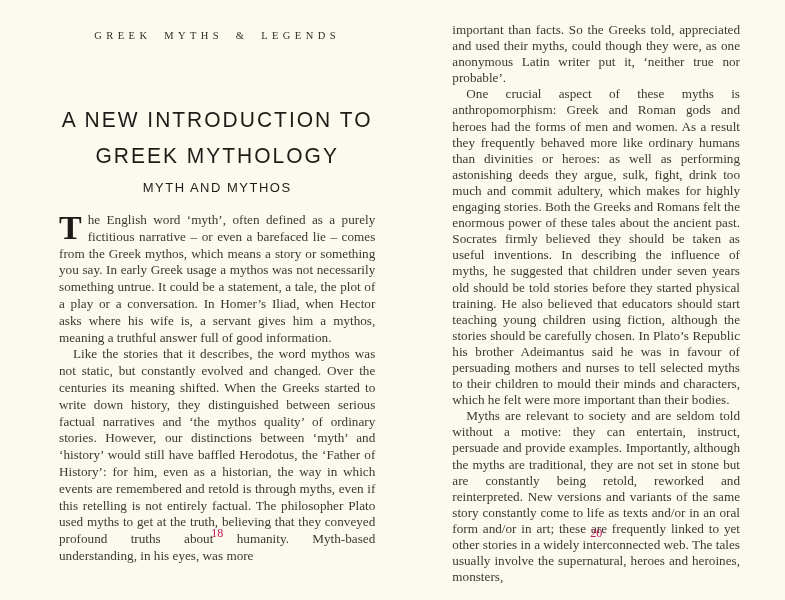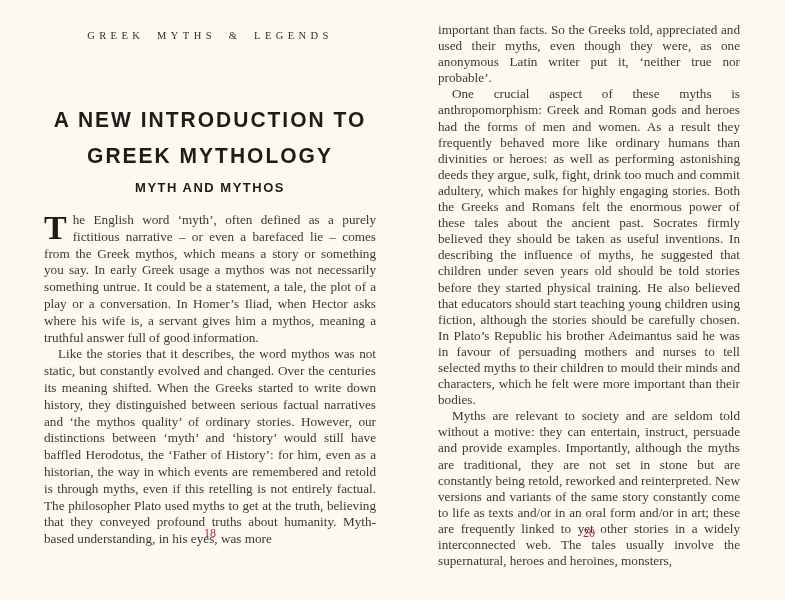--- a/index.html
+++ b/index.html
@@ -4,52 +4,52 @@
 <style>
   html, body { margin: 0; padding: 0; }
   body {
     width: 785px; height: 600px;
     background: #FCFAEF;
     font-family: "Liberation Serif", serif;
     color: #3B3831;
     overflow: hidden;
   }
   .spread { display: flex; width: 785px; height: 600px; }
-  .page { position: relative; box-sizing: border-box; height: 564px; }
+  .page { position: relative; box-sizing: border-box; height: 564px; margin-left: 15px; }
   .page-left  { width: 393px; padding: 0 17px 0 44px; }
   .page-right { width: 392px; padding: 0 45px 0 45px; }
 
   .running-header {
     margin-top: 30px;
     text-align: center;
     font-size: 10.5px;
     letter-spacing: 0.42em;
     word-spacing: 0.55em;
     color: #2F2D26;
     white-space: nowrap;
   }
 
   .title-block {
     margin-top: 60px;
     text-align: center;
     font-family: "Liberation Sans", sans-serif;
-    font-weight: 700;
+    font-weight: 400;
     color: #1D1C18;
   }
   .title-line {
     font-size: 21px;
     line-height: 36px;
     letter-spacing: 2px;
     transform: scaleY(1.08);
   }
   .subtitle {
     margin-top: 7px;
     text-align: center;
     font-family: "Liberation Sans", sans-serif;
-    font-weight: 700;
+    font-weight: 400;
     font-size: 13px;
     letter-spacing: 1.5px;
     color: #1D1C18;
     transform: scaleY(1.05);
   }
 
   .body-text {
     text-align: justify;
     font-size: 13.2px;
   }
@@ -100,21 +100,21 @@
         <p class="para"><span class="dropcap">T</span><span class="bd">he English word </span><span>‘myth’, often defined as a purely fictitious narrative – or even a barefaced lie – comes from the Greek </span><span class="it">mythos</span><span>, which means a story or something you say. In early Greek usage a </span><span class="it">mythos</span><span> was not necessarily something untrue. It could be a statement, a tale, the plot of a play or a conversation. In Homer’s </span><span class="it">Iliad</span><span>, when Hector asks where his wife is, a servant gives him a </span><span class="it">mythos</span><span>, meaning a truthful answer full of good information.</span></p>
         <p class="para indent"><span>Like the stories that it describes, the word </span><span class="it">mythos</span><span> was not static, but constantly evolved and changed. Over the centuries its meaning shifted. When the Greeks started to write down history, they distinguished between serious factual narratives and ‘the </span><span class="it">mythos</span><span> quality’ of ordinary stories. However, our distinctions between ‘myth’ and ‘history’ would still have baffled Herodotus, the ‘Father of History’: for him, even as a historian, the way in which events are remembered and retold is through myths, even if this retelling is not entirely factual. The philosopher Plato used myths to get at the truth, believing that they conveyed profound truths about humanity. Myth-based understanding, in his eyes, was more</span></p>
       </div>
 
     <div class="page-number">18</div>
   </div>
 
   <div class="page page-right">
 
     <div class="body-text">
-        <p class="para"><span>important than facts. So the Greeks told, appreciated and used their myths, even though they were, as one anonymous Latin writer put it, ‘neither true nor probable’.</span></p>
+        <p class="para"><span>important than facts. So the Greeks told, appreciated and used their myths, could though they were, as one anonymous Latin writer put it, ‘neither true nor probable’.</span></p>
         <p class="para indent"><span>One crucial aspect of these myths is anthropomorphism: Greek and Roman gods and heroes had the forms of men and women. As a result they frequently behaved more like ordinary humans than divinities or heroes: as well as performing astonishing deeds they argue, sulk, fight, drink too much and commit adultery, which makes for highly engaging stories. Both the Greeks and Romans felt the enormous power of these tales about the ancient past. Socrates firmly believed they should be taken as useful inventions. In describing the influence of myths, he suggested that children under seven years old should be told stories before they started physical training. He also believed that educators should start teaching young children using fiction, although the stories should be carefully chosen. In Plato’s </span><span class="it">Republic</span><span> his brother Adeimantus said he was in favour of persuading mothers and nurses to tell selected myths to their children to mould their minds and characters, which he felt were more important than their bodies.</span></p>
         <p class="para indent"><span>Myths are relevant to society and are seldom told without a motive: they can entertain, instruct, persuade and provide examples. Importantly, although the myths are traditional, they are not set in stone but are constantly being retold, reworked and reinterpreted. New versions and variants of the same story constantly come to life as texts and/or in an oral form and/or in art; these are frequently linked to yet other stories in a widely interconnected web. The tales usually involve the supernatural, heroes and heroines, monsters,</span></p>
       </div>
 
     <div class="page-number">20</div>
   </div>
 
 </div>
 
 </body></html>

